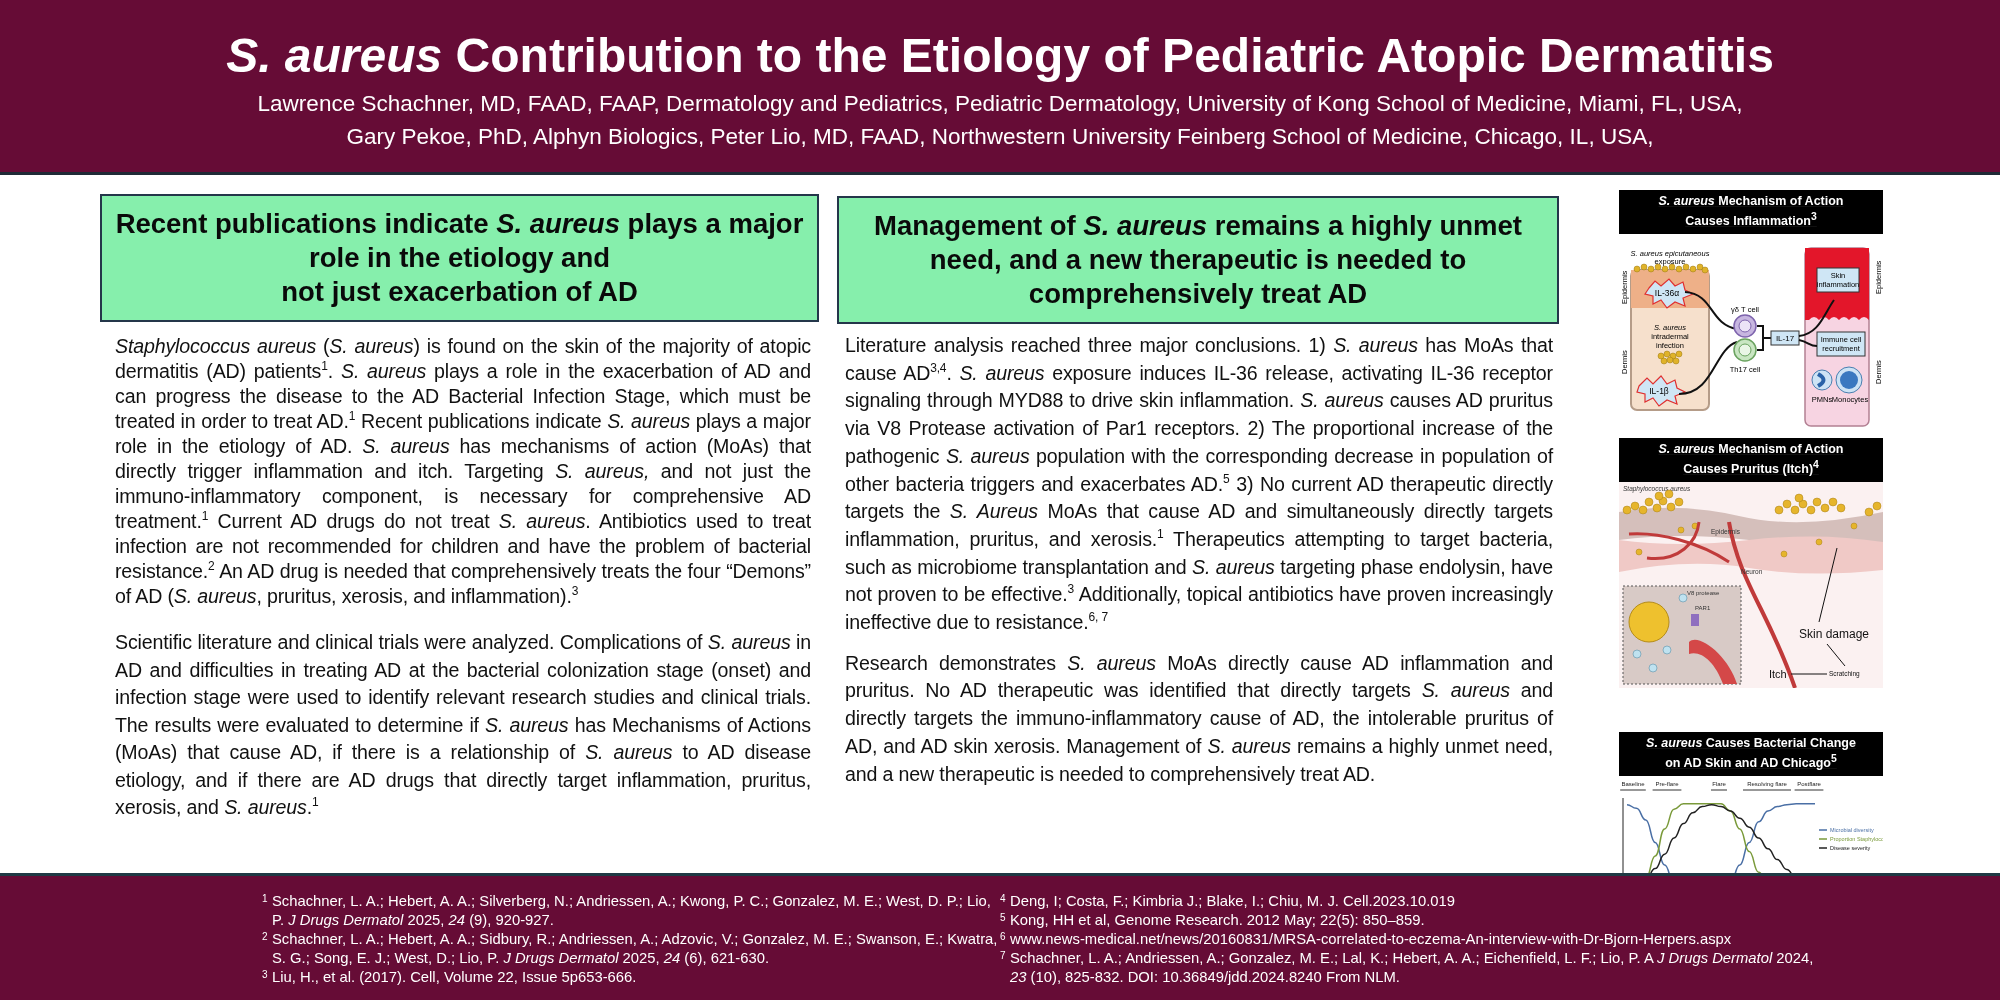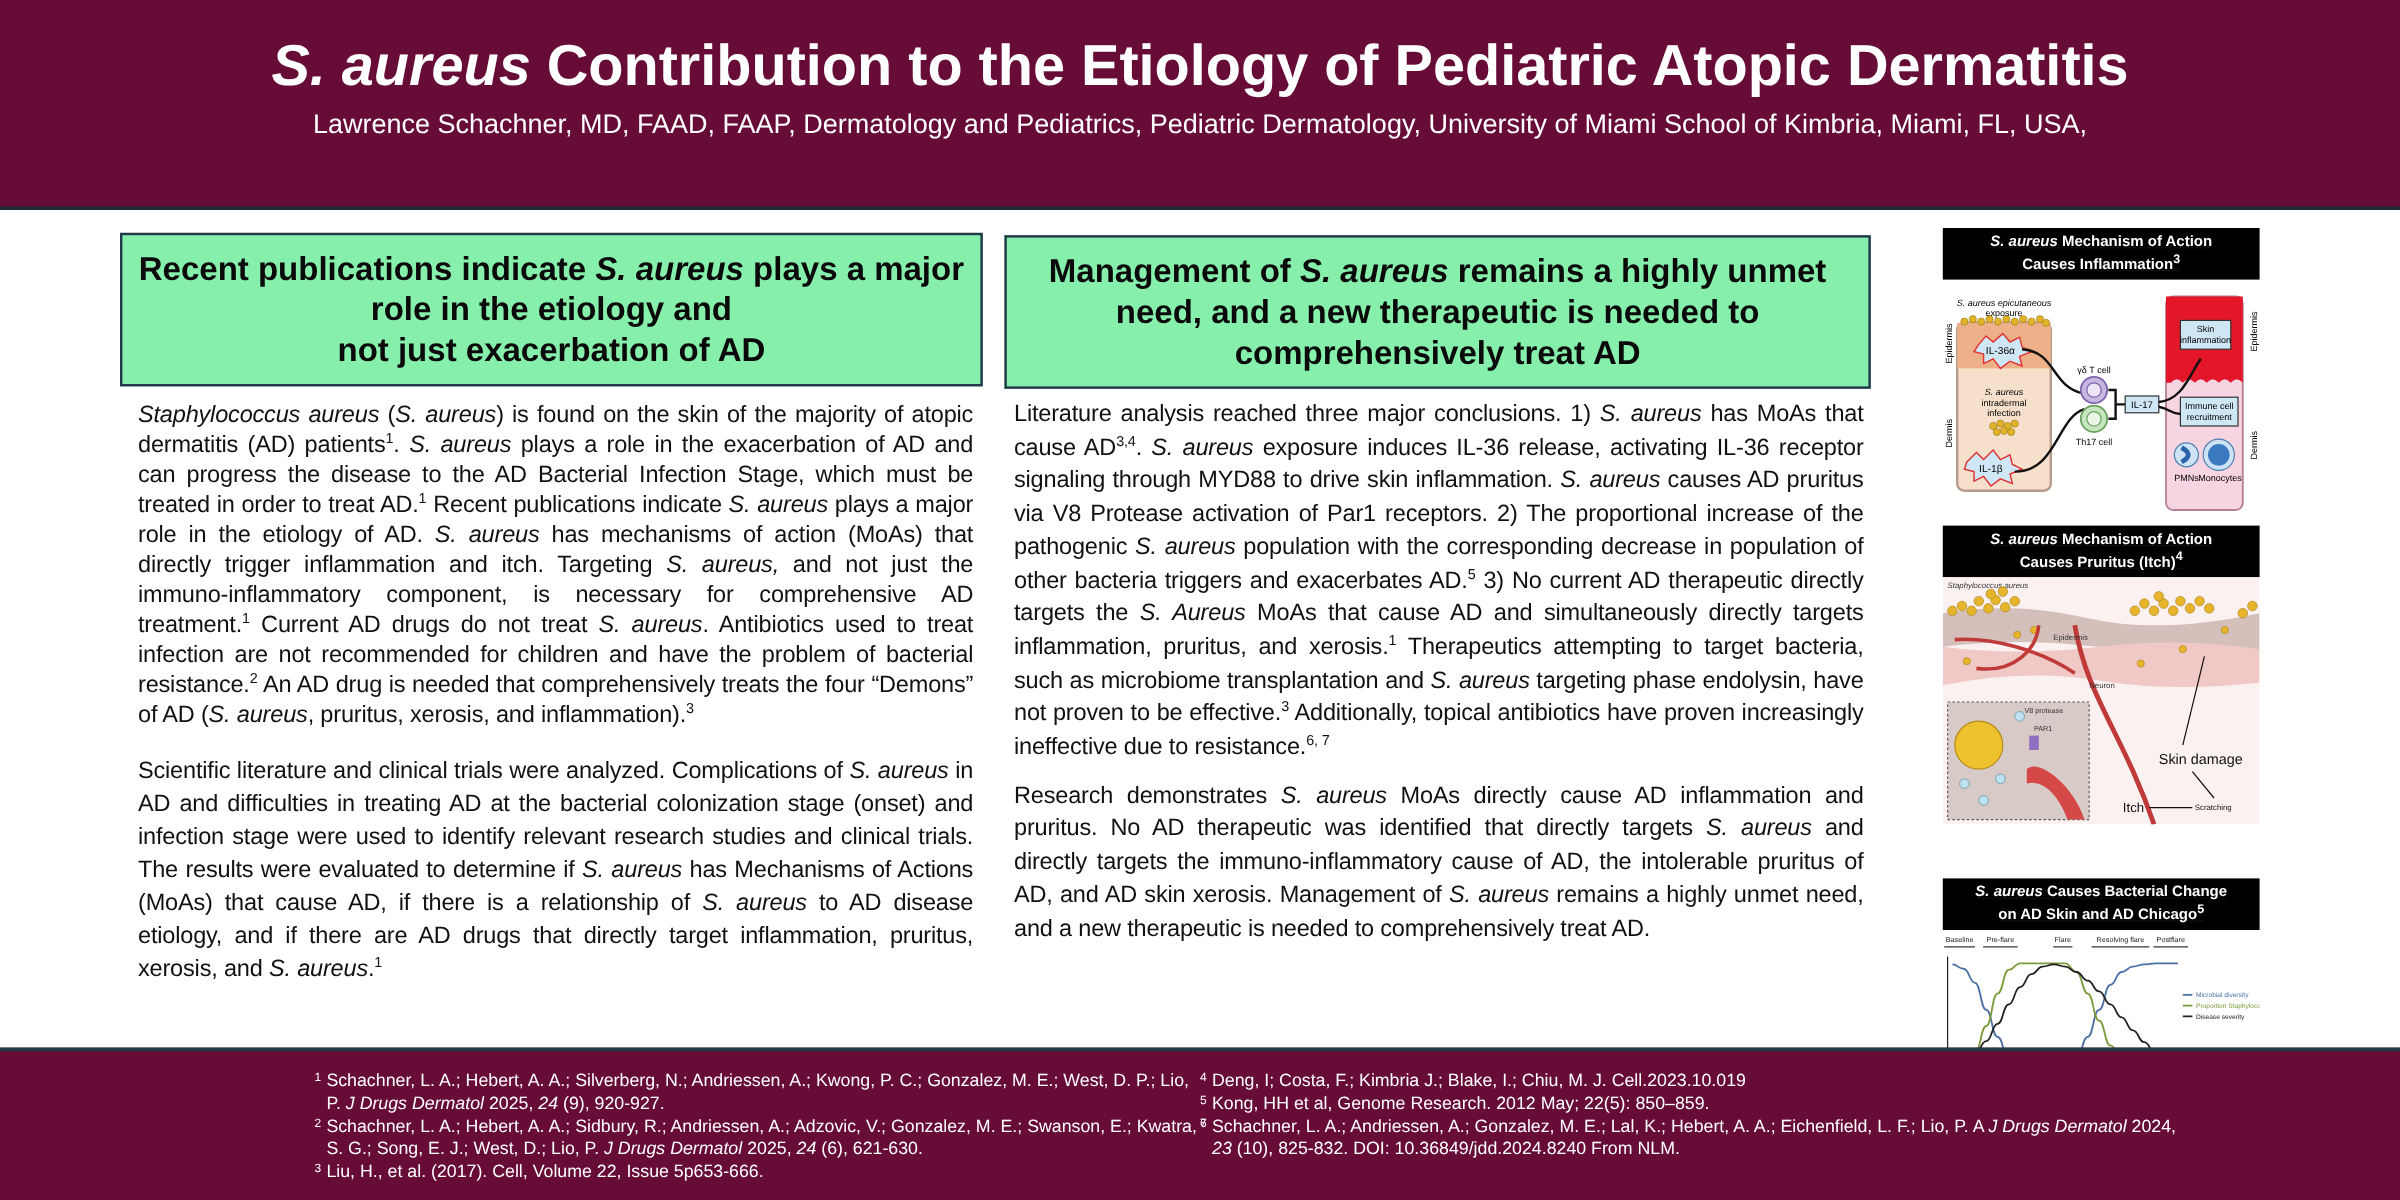--- a/index.html
+++ b/index.html
@@ -56,21 +56,22 @@
   #fig3 { top: 732px; height: 175px; }
   .fig-body { position: relative; width: 264px; }
   svg text { font-family: "Liberation Sans", sans-serif; }
 </style>
 </head>
 <body>
 
 <div class="header">
   <div class="title"><i>S. aureus</i><span> Contribution to the Etiology of Pediatric Atopic Dermatitis</span></div>
   <div class="authors">
-    <div>Lawrence Schachner, MD, FAAD, FAAP, Dermatology and Pediatrics, Pediatric Dermatology, University of Miami School of Kimbria, Miami, FL, USA,</div>
+    <div>Lawrence Schachner, MD, FAAD, FAAP, Dermatology and Pediatrics, Pediatric Dermatology, University of Kong School of Medicine, Miami, FL, USA,</div>
+    <div>Gary Pekoe, PhD, Alphyn Biologics, Peter Lio, MD, FAAD, Northwestern University Feinberg School of Medicine, Chicago, IL, USA,</div>
   </div>
 </div>
 
 <div class="section-box" id="box-left">
   <span><span>Recent publications indicate </span><i>S. aureus</i><span> plays a major role in the etiology and</span><br><span>not just exacerbation of AD</span></span>
 </div>
 <div class="body-text" id="left-text">
   <p class="rich"><i>Staphylococcus aureus</i><span> (</span><i>S. aureus</i><span>) is found on the skin of the majority of atopic dermatitis (AD) patients</span><sup>1</sup><span>. </span><i>S. aureus</i><span> plays a role in the exacerbation of AD and can progress the disease to the AD Bacterial Infection Stage, which must be treated in order to treat AD.</span><sup>1</sup><span> Recent publications indicate </span><i>S. aureus</i><span> plays a major role in the etiology of AD. </span><i>S. aureus</i><span> has mechanisms of action (MoAs) that directly trigger inflammation and itch. Targeting </span><i>S. aureus,</i><span> and not just the immuno-inflammatory component, is necessary for comprehensive AD treatment.</span><sup>1</sup><span> Current AD drugs do not treat </span><i>S. aureus</i><span>. Antibiotics used to treat infection are not recommended for children and have the problem of bacterial resistance.</span><sup>2</sup><span> An AD drug is needed that comprehensively treats the four “Demons” of AD (</span><i>S. aureus</i><span>, pruritus, xerosis, and inflammation).</span><sup>3</sup></p>
   <p class="rich p2"><span>Scientific literature and clinical trials were analyzed. Complications of </span><i>S. aureus</i><span> in AD and difficulties in treating AD at the bacterial colonization stage (onset) and infection stage were used to identify relevant research studies and clinical trials. The results were evaluated to determine if </span><i>S. aureus</i><span> has Mechanisms of Actions (MoAs) that cause AD, if there is a relationship of </span><i>S. aureus</i><span> to AD disease etiology, and if there are AD drugs that directly target inflammation, pruritus, xerosis, and </span><i>S. aureus</i><span>.</span><sup>1</sup></p>
 </div>
@@ -256,16 +257,16 @@
 
 <div class="footer">
   <div class="refs left" id="refs-left">
       <div class="ref"><sup>1</sup><span>Schachner, L. A.; Hebert, A. A.; Silverberg, N.; Andriessen, A.; Kwong, P. C.; Gonzalez, M. E.; West, D. P.; Lio, P. </span><i>J Drugs Dermatol</i><span> 2025, </span><i>24</i><span> (9), 920-927.</span></div>
       <div class="ref"><sup>2</sup><span>Schachner, L. A.; Hebert, A. A.; Sidbury, R.; Andriessen, A.; Adzovic, V.; Gonzalez, M. E.; Swanson, E.; Kwatra, S. G.;    Song, E. J.; West, D.; Lio, P. </span><i>J Drugs Dermatol</i><span> 2025, </span><i>24</i><span> (6), 621-630.</span></div>
       <div class="ref"><sup>3</sup><span>Liu, H., et al. (2017). Cell, Volume 22, Issue 5p653-666.</span></div>
     </div>
   <div class="refs right" id="refs-right">
       <div class="ref"><sup>4</sup><span>Deng, I; Costa, F.; Kimbria J.; Blake, I.; Chiu, M. J. Cell.2023.10.019</span></div>
       <div class="ref"><sup>5</sup><span>Kong, HH et al, Genome Research. 2012 May; 22(5): 850–859.</span></div>
-      <div class="ref"><sup>6</sup></div>
+      <div class="ref"><sup>6</sup><span>www.news-medical.net/news/20160831/MRSA-correlated-to-eczema-An-interview-with-Dr-Bjorn-Herpers.aspx</span></div>
       <div class="ref"><sup>7</sup><span>Schachner, L. A.; Andriessen, A.; Gonzalez, M. E.; Lal, K.; Hebert, A. A.; Eichenfield, L. F.; Lio, P. A </span><i>J Drugs Dermatol</i><span> 2024, </span><i>23</i><span> (10), 825-832. DOI: 10.36849/jdd.2024.8240 From NLM.</span></div>
     </div>
 </div>
 
 </body></html>

